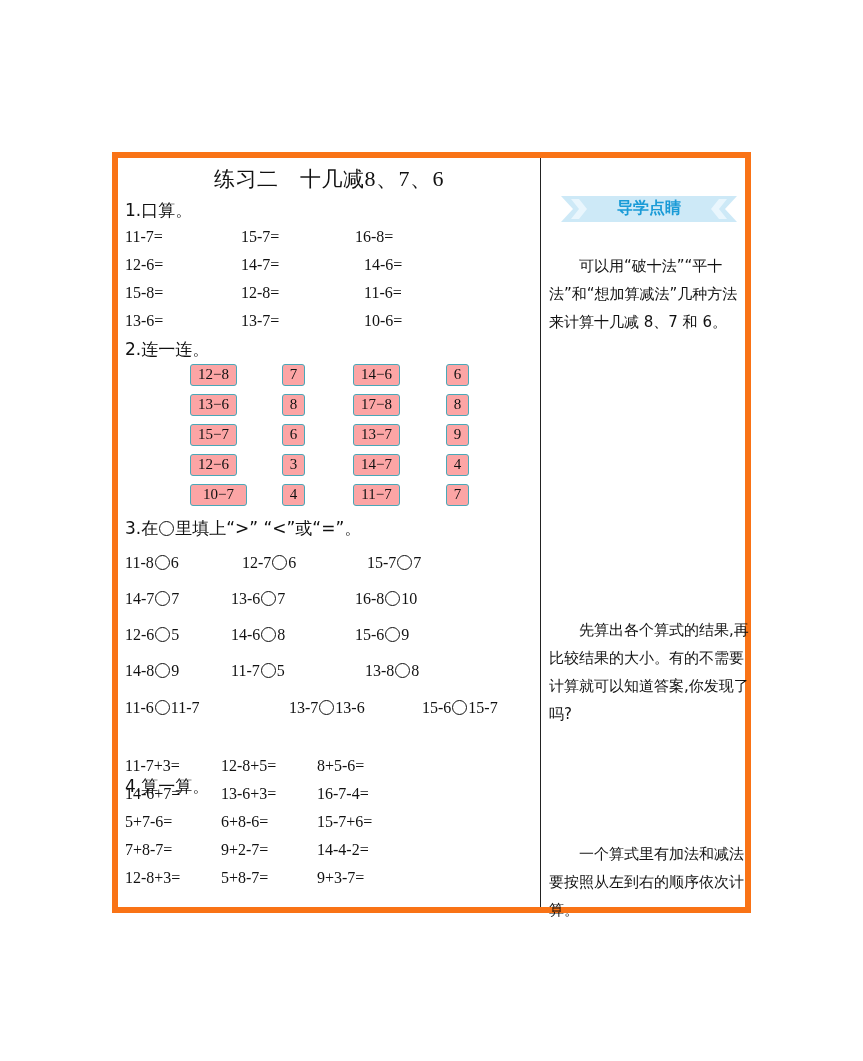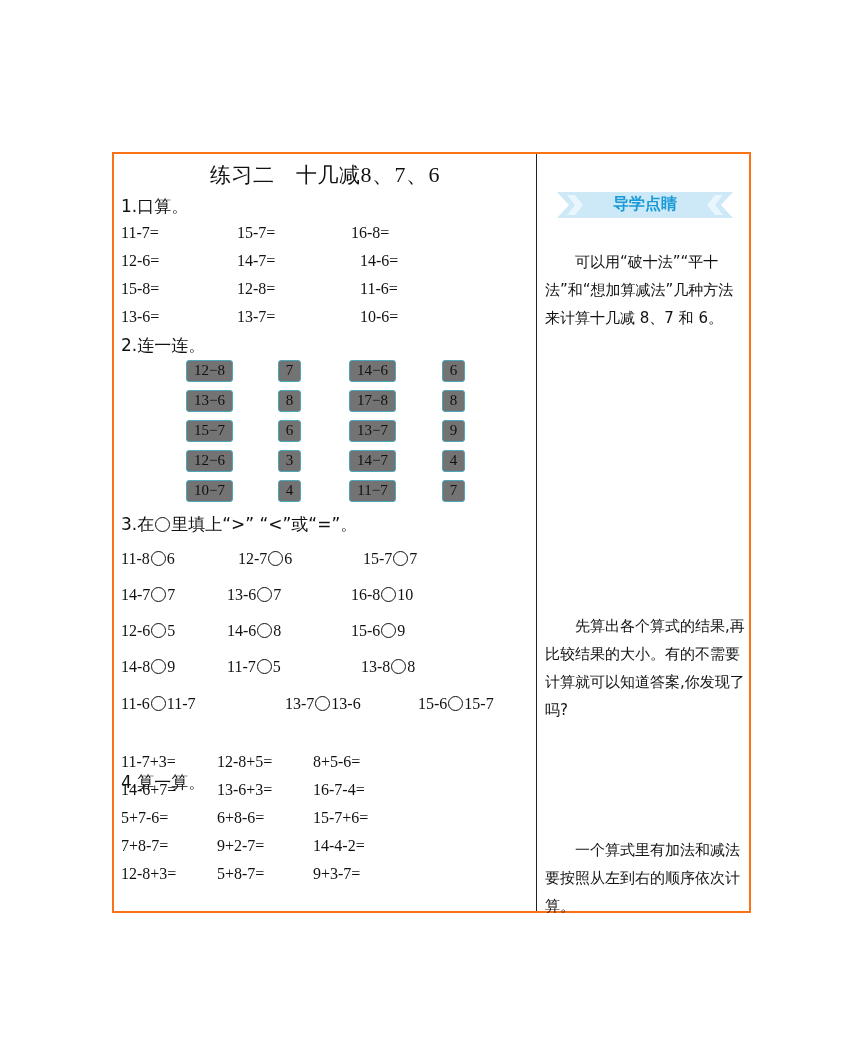--- a/index.html
+++ b/index.html
@@ -1,32 +1,32 @@
 <!DOCTYPE html>
 <html><head>
 <meta charset="utf-8">
 <style>
   html, body { margin: 0; padding: 0; background: #ffffff; }
   body { width: 863px; height: 1061px; position: relative; overflow: hidden;
          font-family: "DejaVu Serif", "Liberation Serif", serif; color: #111; }
   .page-table { position: absolute; left: 112px; top: 152px; width: 639px; height: 761px;
-                border: 2px solid #f97316; box-sizing: border-box; }
+                border: 6px solid #f97316; box-sizing: border-box; }
   .divider { position: absolute; left: 422px; top: 0; bottom: 0; width: 1px; background: #222; }
   .left, .right { position: absolute; top: 0; bottom: 0; }
   .left { left: 0; width: 422px; }
   .right { left: 423px; width: 214px; margin-top: 36px; }
   .title { position: absolute; top: 6px; left: 0; width: 422px; text-align: center;
            font-size: 21px; font-family: "DejaVu Sans", sans-serif; letter-spacing: 0.5px; }
   .title .num { font-family: "Liberation Serif", serif; font-size: 22px; }
   .section-title { position: absolute; left: 7px; font-size: 17px;
                    font-family: "DejaVu Sans", sans-serif; }
   .expr { position: absolute; font-size: 16px; font-family: "Liberation Serif", serif; white-space: nowrap; }
   .box { position: absolute; height: 22px; border: 1.5px solid #4aa8b8; border-radius: 3px;
          box-sizing: border-box; font-family: "Liberation Serif", serif; font-size: 15px;
-         text-align: center; line-height: 19px; background: #737373; }
+         text-align: center; line-height: 19px; background: #fca5a5; }
   .circle { display: inline-block; width: 15px; height: 15px; border: 1.5px solid #111;
             border-radius: 50%; box-sizing: border-box; vertical-align: -2px; margin: 0 1px; }
   .banner { position: absolute; left: 20px; top: 2px; width: 176px; height: 26px; }
   .banner-text { position: absolute; left: 0; top: 2px; width: 176px; text-align: center;
                  font-family: "DejaVu Sans", sans-serif; font-weight: bold; font-size: 16px; color: #1a9bd7; }
   .hint { position: absolute; left: 8px; width: 200px; font-size: 15px; line-height: 28px;
           font-family: "DejaVu Sans", sans-serif; text-indent: 30px; }
 </style>
 </head>
 <body>
@@ -70,21 +70,21 @@
       <div class="box" style="left:72px;top:266px;width:47px">15−7</div>
       <div class="box" style="left:164px;top:266px;width:23px">6</div>
       <div class="box" style="left:235px;top:266px;width:47px">13−7</div>
       <div class="box" style="left:328px;top:266px;width:23px">9</div>
 
       <div class="box" style="left:72px;top:296px;width:47px">12−6</div>
       <div class="box" style="left:164px;top:296px;width:23px">3</div>
       <div class="box" style="left:235px;top:296px;width:47px">14−7</div>
       <div class="box" style="left:328px;top:296px;width:23px">4</div>
 
-      <div class="box" style="left:72px;top:326px;width:47px">10−7</div>
+      <div class="box" style="left:72px;top:326px;width:57px">10−7</div>
       <div class="box" style="left:164px;top:326px;width:23px">4</div>
       <div class="box" style="left:235px;top:326px;width:47px">11−7</div>
       <div class="box" style="left:328px;top:326px;width:23px">7</div>
     </div>
 
     <div class="section-title" style="top:359px;">
       <span>3.在</span><span class="circle"></span><span>里填上“&gt;” “&lt;”或“=”。</span>
     </div>
     <div>
       <div class="expr" style="left:7px;top:396px"><span>11-8</span><span class="circle"></span><span>6</span></div>

